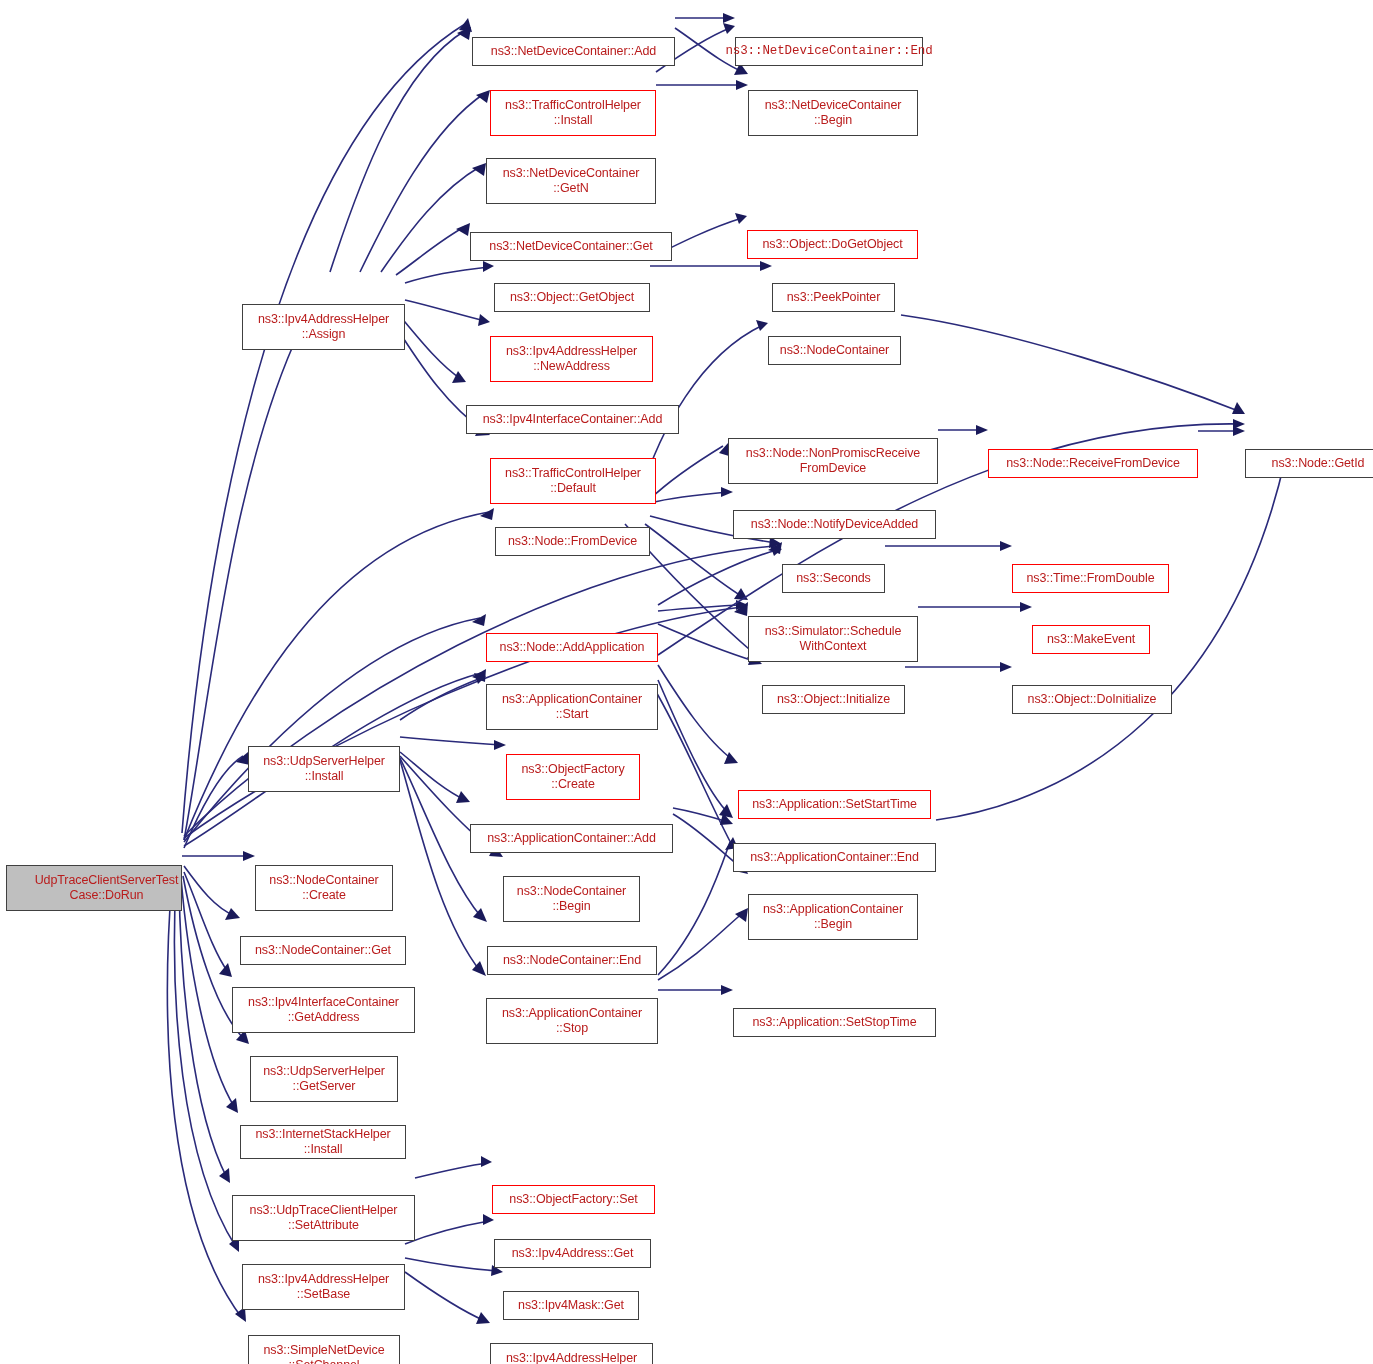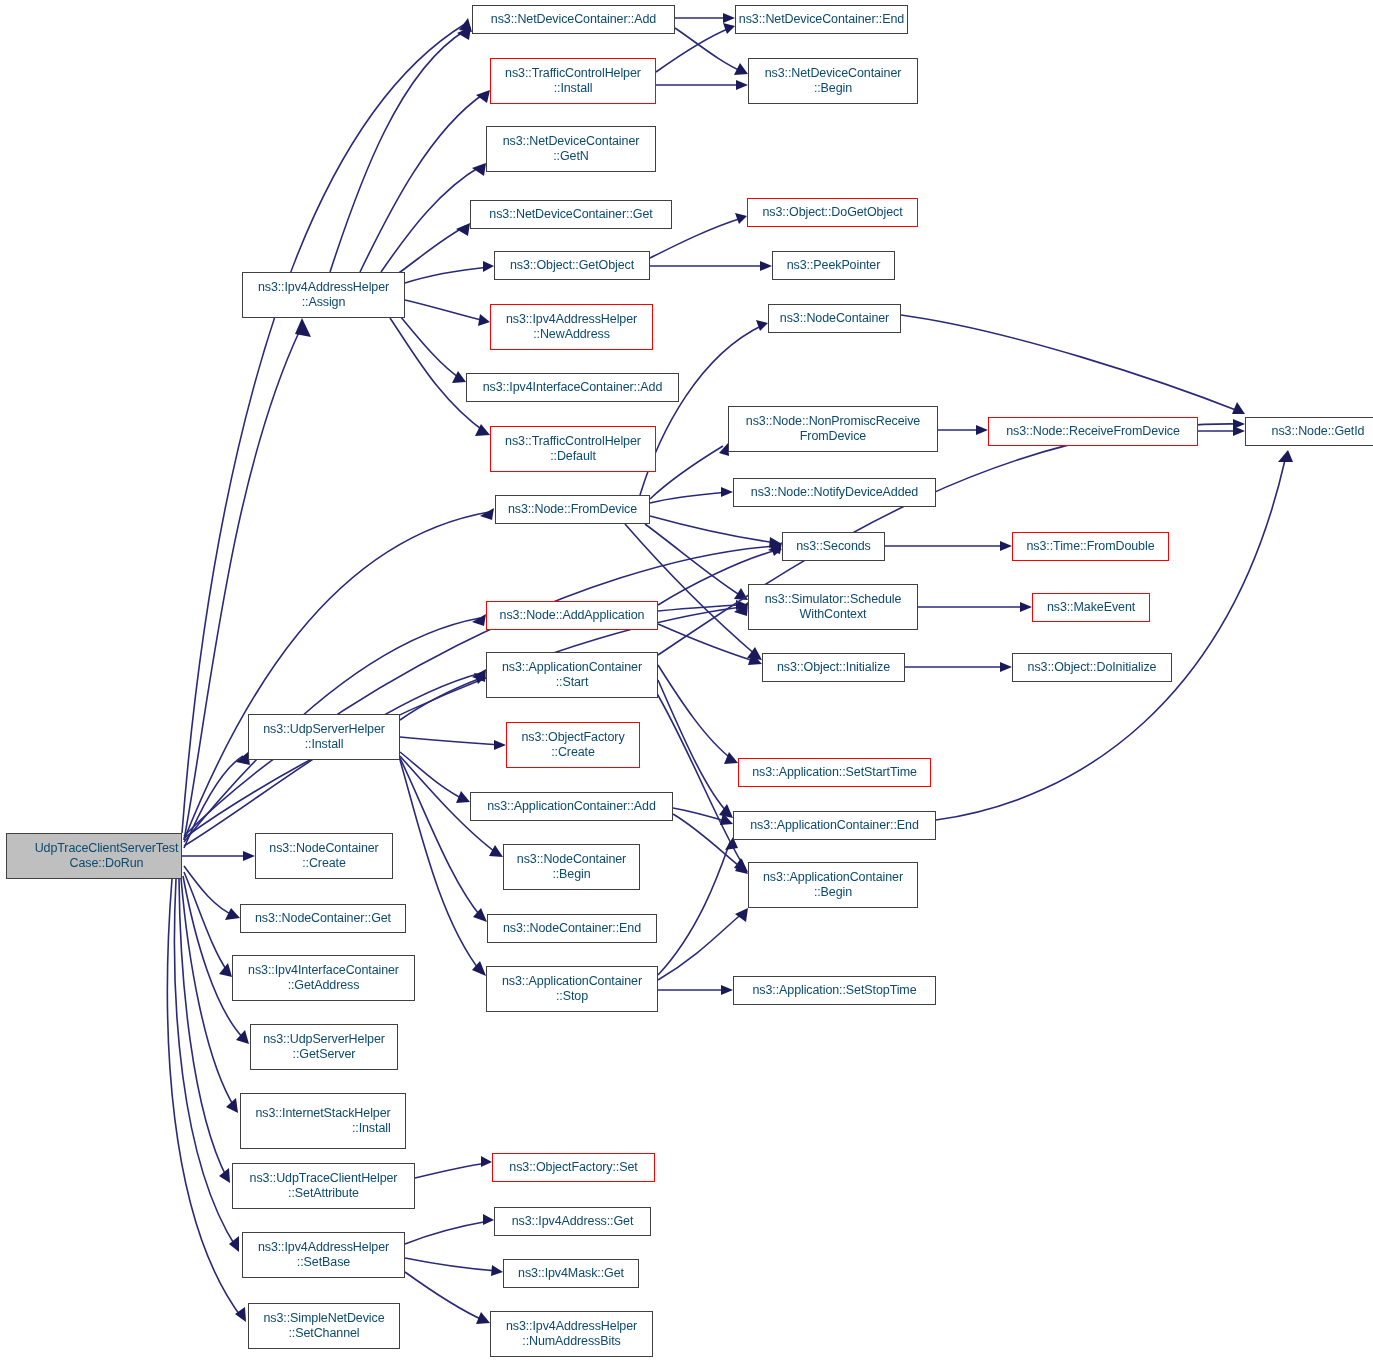--- a/index.html
+++ b/index.html
@@ -26,24 +26,25 @@
     position: absolute;
     box-sizing: border-box;
     display: flex;
     align-items: center;
     justify-content: center;
     text-align: center;
     background: #ffffff;
     border: 1px solid #404040;
     font-size: 12.5px;
     line-height: 15px;
-    color: #0c4a6e;
+    color: #b91c1c;
     letter-spacing: -0.1px;
     white-space: pre-line;
     padding: 0 3px;
+    margin-top: 32px;
   }
   .node-box.red {
     border: 1px solid #ff0000;
   }
   .node-box.root {
     background: #bfbfbf;
     border: 1px solid #404040;
     padding-left: 28px;
   }
   .edge-path {
@@ -189,21 +190,21 @@
       <polygon points="490,1323 481,1312 476,1324" class="edge-head"></polygon>
       <path d="M 936 820 C 1080 800 1230 700 1285 460" class="edge-path"></path>
       <polygon points="1288,450 1278,462 1293,462" class="edge-head"></polygon>
       <path d="M 658 655 C 800 560 1000 420 1240 424" class="edge-path"></path>
       <polygon points="1245,424 1233,419 1233,429" class="edge-head"></polygon>
     </svg>
   <div id="node-layer">
       <div class="node-box root" style="left: 6px; top: 833px; width: 176px; height: 46px;">UdpTraceClientServerTest
 Case::DoRun</div>
       <div class="node-box" style="left: 472px; top: 5px; width: 203px; height: 29px;">ns3::NetDeviceContainer::Add</div>
-      <div class="node-box" style="left: 735px; top: 5px; width: 173px; height: 29px;">ns3::NetDeviceContainer::End</div>
+      <div class="node-box" style="left: 735px; top: 5px; width: 188px; height: 29px; font-family: Liberation Mono, monospace;">ns3::NetDeviceContainer::End</div>
       <div class="node-box red" style="left: 490px; top: 58px; width: 166px; height: 46px;">ns3::TrafficControlHelper
 ::Install</div>
       <div class="node-box" style="left: 748px; top: 58px; width: 170px; height: 46px;">ns3::NetDeviceContainer
 ::Begin</div>
       <div class="node-box" style="left: 486px; top: 126px; width: 170px; height: 46px;">ns3::NetDeviceContainer
 ::GetN</div>
       <div class="node-box" style="left: 470px; top: 200px; width: 202px; height: 29px;">ns3::NetDeviceContainer::Get</div>
       <div class="node-box red" style="left: 747px; top: 198px; width: 171px; height: 29px;">ns3::Object::DoGetObject</div>
       <div class="node-box" style="left: 494px; top: 251px; width: 156px; height: 29px;">ns3::Object::GetObject</div>
       <div class="node-box" style="left: 772px; top: 251px; width: 123px; height: 29px;">ns3::PeekPointer</div>
@@ -246,21 +247,21 @@
 ::Begin</div>
       <div class="node-box" style="left: 240px; top: 904px; width: 166px; height: 29px;">ns3::NodeContainer::Get</div>
       <div class="node-box" style="left: 487px; top: 914px; width: 170px; height: 29px;">ns3::NodeContainer::End</div>
       <div class="node-box" style="left: 232px; top: 955px; width: 183px; height: 46px;">ns3::Ipv4InterfaceContainer
 ::GetAddress</div>
       <div class="node-box" style="left: 486px; top: 966px; width: 172px; height: 46px;">ns3::ApplicationContainer
 ::Stop</div>
       <div class="node-box" style="left: 733px; top: 976px; width: 203px; height: 29px;">ns3::Application::SetStopTime</div>
       <div class="node-box" style="left: 250px; top: 1024px; width: 148px; height: 46px;">ns3::UdpServerHelper
 ::GetServer</div>
-      <div class="node-box" style="left: 240px; top: 1093px; width: 166px; height: 56px; text-align: right;">ns3::InternetStackHelper
+      <div class="node-box" style="left: 240px; top: 1093px; width: 166px; height: 34px;">ns3::InternetStackHelper
 ::Install</div>
       <div class="node-box" style="left: 232px; top: 1163px; width: 183px; height: 46px;">ns3::UdpTraceClientHelper
 ::SetAttribute</div>
       <div class="node-box red" style="left: 492px; top: 1153px; width: 163px; height: 29px;">ns3::ObjectFactory::Set</div>
       <div class="node-box" style="left: 494px; top: 1207px; width: 157px; height: 29px;">ns3::Ipv4Address::Get</div>
       <div class="node-box" style="left: 242px; top: 1232px; width: 163px; height: 46px;">ns3::Ipv4AddressHelper
 ::SetBase</div>
       <div class="node-box" style="left: 503px; top: 1259px; width: 136px; height: 29px;">ns3::Ipv4Mask::Get</div>
       <div class="node-box" style="left: 248px; top: 1303px; width: 152px; height: 46px;">ns3::SimpleNetDevice
 ::SetChannel</div>

